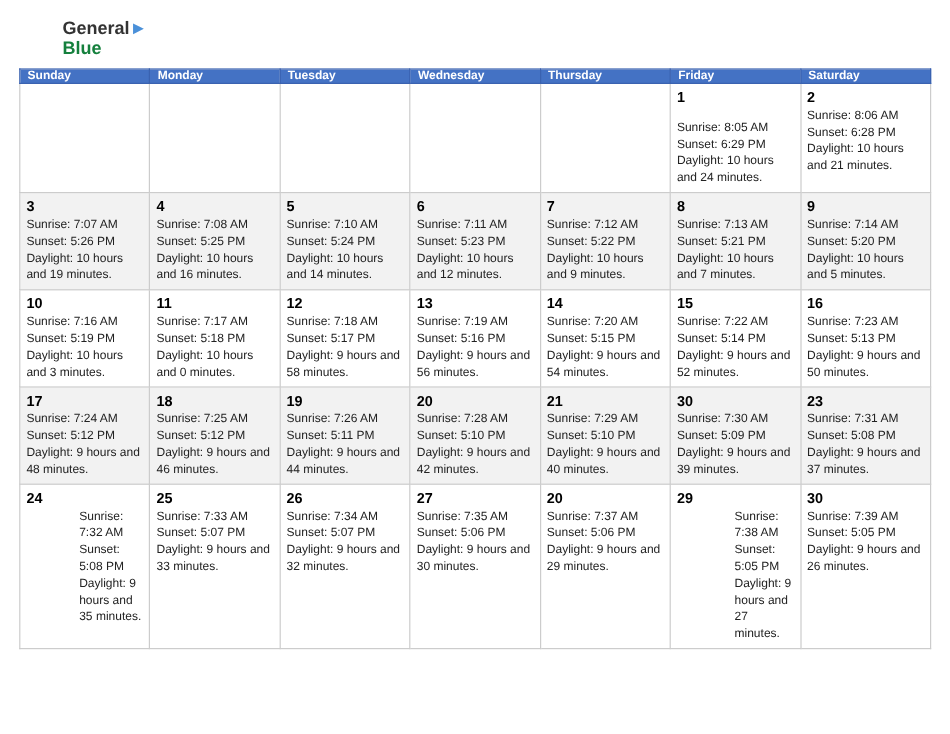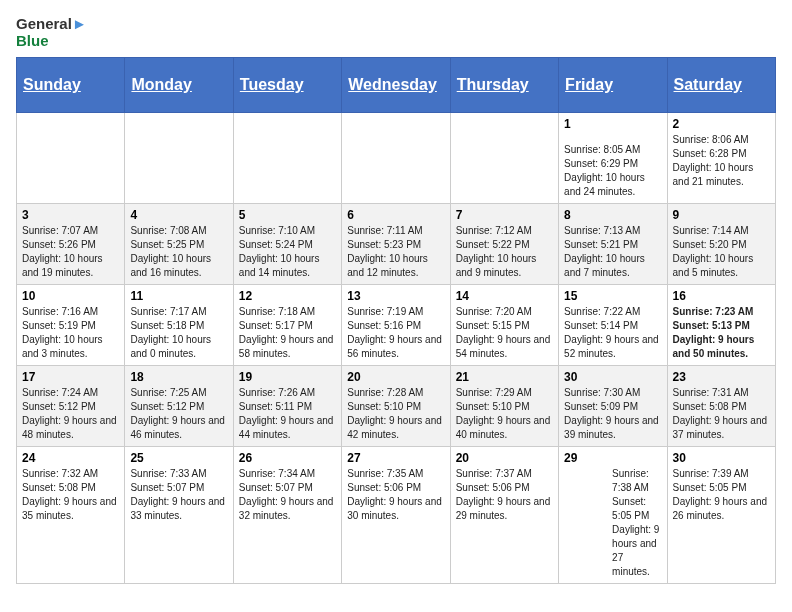--- a/index.html
+++ b/index.html
@@ -8,20 +8,21 @@
       background: #fff;
       width: 792px;
       min-height: 612px;
       padding: 16px;
     }
     .header-area {
       display: flex;
       justify-content: space-between;
       align-items: center;
       margin-bottom: 8px;
+      margin-left: 36px;
     }
     .logo {
       display: flex;
       align-items: center;
       gap: 4px;
     }
     .title-area {
       text-align: right;
     }
     .month-year {
@@ -35,25 +36,24 @@
     }
     table {
       width: 100%;
       border-collapse: collapse;
       font-size: 11px;
     }
     thead tr th {
       background-color: #4472c4;
       color: #fff;
       text-align: left;
-      padding: 18px 6px;
-      font-size: 16px;
+      padding: 0 6px;
+      font-size: 10px;
       font-weight: bold;
       border: 1px solid #3a62b0;
-      text-decoration: underline;
     }
     tbody tr td {
       border: 1px solid #ccc;
       vertical-align: top;
       padding: 4px 5px;
       width: 14.28%;
       min-height: 70px;
       background: #fff;
     }
     tbody tr:nth-child(even) td {
@@ -198,21 +198,21 @@
 Daylight: 9 hours and 54 minutes.</div>
         </td>
         <td>
           <span class="day-number">15</span>
           <div class="day-info" style="white-space: pre-line;">Sunrise: 7:22 AM
 Sunset: 5:14 PM
 Daylight: 9 hours and 52 minutes.</div>
         </td>
         <td>
           <span class="day-number">16</span>
-          <div class="day-info" style="white-space: pre-line; font-weight: bold;">Sunrise: 7:23 AM
+          <div class="day-info" style="white-space: pre-line;">Sunrise: 7:23 AM
 Sunset: 5:13 PM
 Daylight: 9 hours and 50 minutes.</div>
         </td>
       </tr>
       <tr>
         <td>
           <span class="day-number">17</span>
           <div class="day-info" style="white-space: pre-line;">Sunrise: 7:24 AM
 Sunset: 5:12 PM
 Daylight: 9 hours and 48 minutes.</div>
@@ -250,21 +250,21 @@
         <td>
           <span class="day-number">23</span>
           <div class="day-info" style="white-space: pre-line;">Sunrise: 7:31 AM
 Sunset: 5:08 PM
 Daylight: 9 hours and 37 minutes.</div>
         </td>
       </tr>
       <tr>
         <td>
           <span class="day-number">24</span>
-          <div class="day-info" style="white-space: pre-line;">Sunrise: 7:32 AM
+          <div class="day-info" style="white-space: pre-line; margin-left: 44px;">Sunrise: 7:32 AM
 Sunset: 5:08 PM
 Daylight: 9 hours and 35 minutes.</div>
         </td>
         <td>
           <span class="day-number">25</span>
           <div class="day-info" style="white-space: pre-line;">Sunrise: 7:33 AM
 Sunset: 5:07 PM
 Daylight: 9 hours and 33 minutes.</div>
         </td>
         <td>

